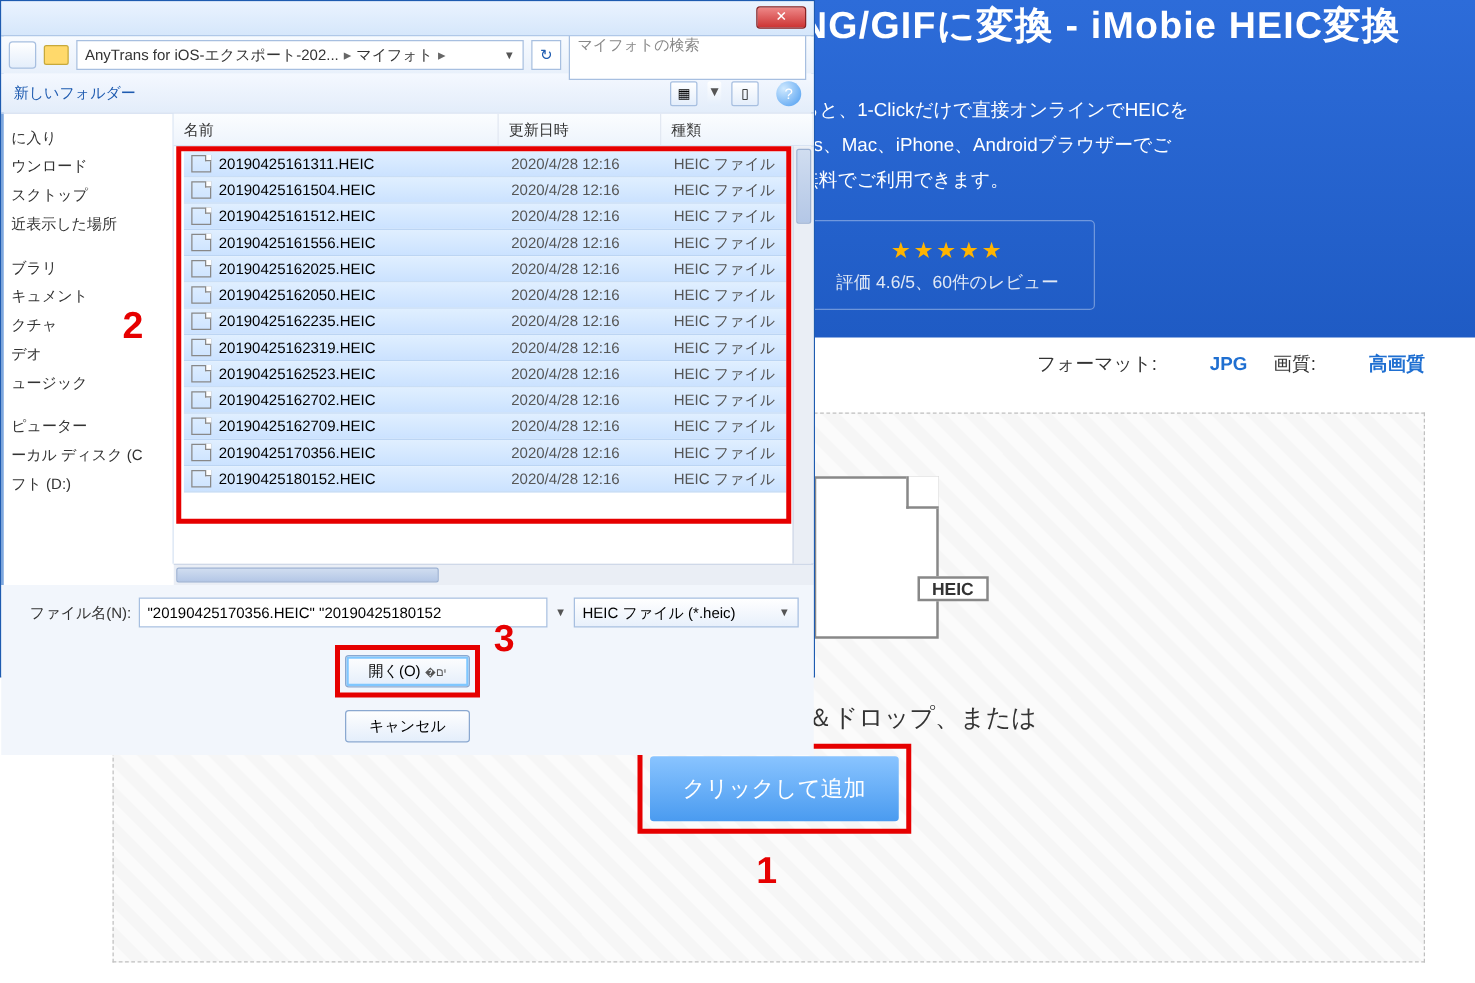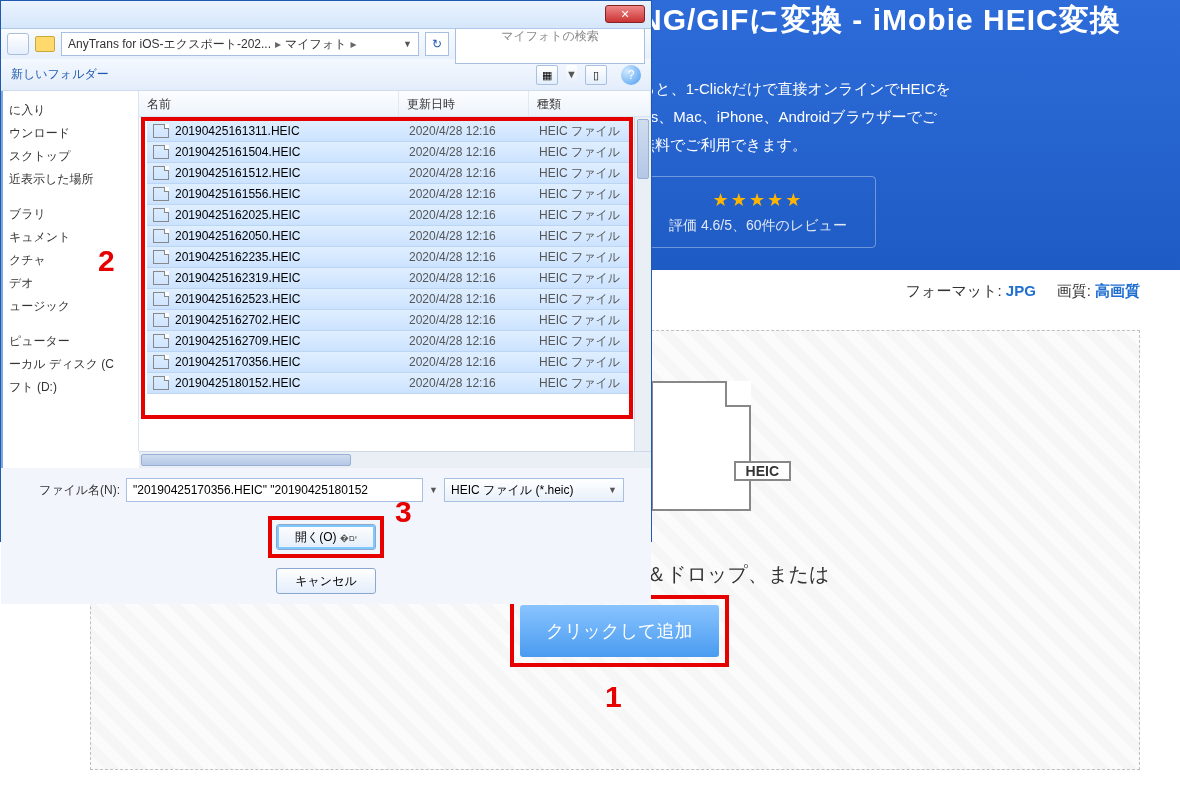--- a/index.html
+++ b/index.html
@@ -7,21 +7,21 @@
 
 .page-bg { position: absolute; left: 0; top: 0; width: 1180px; height: 786px; }
 .blue-header { background: linear-gradient(180deg, #2d6cd9 0%, #1f5bc4 100%); color: #fff; padding: 0 40px 0 0; height: 270px; position: relative; }
 .title-text { position: absolute; left: 640px; top: 0px; font-size: 30px; font-weight: bold; letter-spacing: 1px; }
 .desc-text { position: absolute; left: 640px; top: 75px; font-size: 15px; line-height: 28px; }
 .rating-box { position: absolute; left: 640px; top: 176px; border: 1px solid rgba(255,255,255,.35); border-radius: 4px; padding: 12px 28px; text-align: center; }
 .stars { color: #ffb400; font-size: 18px; letter-spacing: 2px; }
 .rating-text { color: #e0e8f5; margin-top: 6px; font-size: 14px; }
 
 .format-bar { position: absolute; right: 40px; top: 282px; font-size: 15px; color: #333; }
-.format-bar .val { color: #1f6fd1; font-weight: bold; }
+.format-bar .val { color: #1f6fd1; font-weight: bold; margin-left: 38px; }
 
 .dropzone { position: absolute; left: 90px; top: 330px; width: 1050px; height: 440px; border: 1px dashed #c0c0c0; background: repeating-linear-gradient(45deg, #fbfbfb 0 10px, #f6f6f6 10px 20px); }
 .heic-icon { position: absolute; left: 550px; top: 50px; width: 120px; height: 140px; }
 .heic-page { position: absolute; left: 10px; top: 0; width: 100px; height: 130px; border: 2px solid #888; background: #fff; }
 .heic-fold { position: absolute; right: -2px; top: -2px; width: 26px; height: 26px; background: #fff; border-left: 2px solid #888; border-bottom: 2px solid #888; }
 .heic-label { position: absolute; right: -30px; top: 80px; border: 2px solid #888; background: #fff; padding: 0 10px; font-size: 14px; font-weight: bold; color: #333; }
 .drop-text { position: absolute; top: 230px; width: 100%; text-align: center; font-size: 20px; color: #333; }
 .add-btn-wrap { position: absolute; left: 510px; top: 595px; border: 4px solid #e60000; padding: 6px; }
 .add-btn { background: linear-gradient(180deg, #89c4ff 0%, #4a9bf0 100%); color: #fff; font-size: 18px; padding: 14px 26px; border: none; border-radius: 3px; cursor: pointer; }
 .marker-1 { position: absolute; left: 605px; top: 680px; color: #e60000; font-size: 30px; font-weight: bold; }
@@ -32,21 +32,21 @@
 
 .dialog { position: absolute; left: 0; top: 0; width: 652px; height: 542px; border: 1px solid #1e5bb0; background: #fff; box-shadow: 0 0 0 2px #7da8e0 inset; }
 .dlg-titlebar { height: 28px; background: linear-gradient(180deg, #eaf3ff, #d6e7fb); border-bottom: 1px solid #b0c8e8; position: relative; }
 .close-btn { position: absolute; right: 6px; top: 4px; width: 40px; height: 18px; background: linear-gradient(180deg, #e88, #c33); border: 1px solid #822; border-radius: 3px; color: #fff; text-align: center; font-size: 11px; line-height: 16px; }
 .addrbar { height: 30px; background: linear-gradient(180deg, #f8fbff, #e8f0fb); display: flex; align-items: center; padding: 0 6px; gap: 6px; }
 .nav-chip { width: 22px; height: 22px; border: 1px solid #a7bfe0; background: linear-gradient(180deg,#fff,#e4eefb); border-radius: 3px; }
 .folder-ico { width: 20px; height: 16px; background: #ffd96b; border: 1px solid #c7a93b; border-radius: 2px; }
 .crumb-box { flex: 1; height: 24px; border: 1px solid #a7bfe0; background: #fff; display: flex; align-items: center; padding: 0 6px; font-size: 12px; color: #333; }
 .crumb-box .sep { margin: 0 4px; color: #666; }
 .refresh-box { width: 24px; height: 24px; border: 1px solid #a7bfe0; background: #fff; text-align: center; line-height: 22px; color: #1e5bb0; }
-.search-box { width: 190px; height: 40px; border: 1px solid #a7bfe0; background: #fff; padding: 0 6px; color: #888; line-height: 22px; text-align: center; }
+.search-box { width: 190px; height: 40px; border: 1px solid #a7bfe0; background: #fff; padding: 0 6px; color: #888; line-height: 22px; }
 
 .toolbar { height: 32px; background: linear-gradient(180deg,#f4f8ff,#e3edfa); display: flex; align-items: center; padding: 0 10px; justify-content: space-between; border-bottom: 1px solid #cfdcef; }
 .newfolder { color: #1e5bb0; }
 .tool-icons { display: flex; gap: 8px; align-items: center; }
 .tool-icons span { display: inline-block; width: 22px; height: 20px; border: 1px solid #a7bfe0; background: linear-gradient(180deg,#fff,#e4eefb); border-radius: 2px; text-align: center; line-height: 18px; font-size: 11px; }
 .help-ico { width: 20px; height: 20px; border-radius: 50%; background: radial-gradient(circle at 30% 30%, #cfe9ff, #4a9bf0); color: #fff; text-align: center; line-height: 20px; margin-left: 6px; }
 
 .dlg-body { display: flex; height: 360px; }
 .sidebar { width: 138px; border-right: 1px solid #d8e3f3; padding: 8px 0 8px 4px; font-size: 12px; color: #333; overflow: hidden; }
 .sbgroup { margin-bottom: 12px; }
@@ -64,21 +64,21 @@
 .frow { display: flex; height: 21px; align-items: center; background: linear-gradient(180deg,#e0efff,#cbe2ff); border-bottom: 1px solid #bcd5f3; font-size: 12px; }
 .fico { width: 16px; height: 14px; border: 1px solid #888; margin: 0 6px; display: inline-block; position: relative; }
 .fico::after { content:""; position:absolute; right:-1px; top:-1px; width:4px; height:4px; background:#fff; border-left:1px solid #888; border-bottom:1px solid #888; }
 .fn { width: 234px; color: #000; } .fd { width: 130px; color: #555; } .ft { flex:1; color: #555; }
 .vscroll { position: absolute; right: 0; top: 26px; bottom: 0; width: 17px; background: #eaeef5; border-left: 1px solid #cfd8e8; }
 .vscroll .thumb { position: absolute; left: 2px; top: 2px; right: 2px; height: 60px; background: linear-gradient(180deg,#d0ddf0,#b4c7e6); border: 1px solid #9ab0d2; border-radius: 2px; }
 
 .hscroll { height: 17px; background: #eaeef5; border-top: 1px solid #cfd8e8; margin-left: 138px; position: relative; }
 .hscroll .thumb { position: absolute; top: 2px; left: 2px; height: 12px; width: 210px; background: linear-gradient(180deg,#d0ddf0,#b4c7e6); border: 1px solid #9ab0d2; border-radius: 2px; }
 
-.dlg-foot { padding: 10px 27px; display: flex; flex-direction: column; gap: 14px; background: #f2f6fc; }
+.dlg-foot { padding: 10px 12px; display: flex; flex-direction: column; gap: 14px; background: #f2f6fc; }
 .fname-row { display: flex; align-items: center; gap: 6px; }
 .fname-label { width: 92px; text-align: right; color: #333; }
 .fname-input { flex: 1; height: 24px; border: 1px solid #a7bfe0; background: #fff; padding: 0 6px; font-size: 12px; }
 .filter-sel { width: 180px; height: 24px; border: 1px solid #a7bfe0; background: linear-gradient(180deg,#fff,#e8f0fb); padding: 0 6px; font-size: 12px; display:flex; align-items:center; justify-content:space-between; }
 .btn-row { display: flex; justify-content: flex-end; gap: 10px; align-items: center; flex-direction: column; }
 .open-wrap { border: 4px solid #e60000; padding: 4px; }
 .winbtn { height: 26px; padding: 0 18px; border: 1px solid #8aa8d0; background: linear-gradient(180deg,#fefefe,#e4eefb); border-radius: 3px; font-size: 12px; cursor: pointer; }
 .winbtn.primary { box-shadow: 0 0 0 2px #7fc7ff inset; }
 .marker-3 { position: absolute; left: 394px; top: 494px; color: #e60000; font-size: 30px; font-weight: bold; }
 .tri { font-size: 9px; color: #555; }

